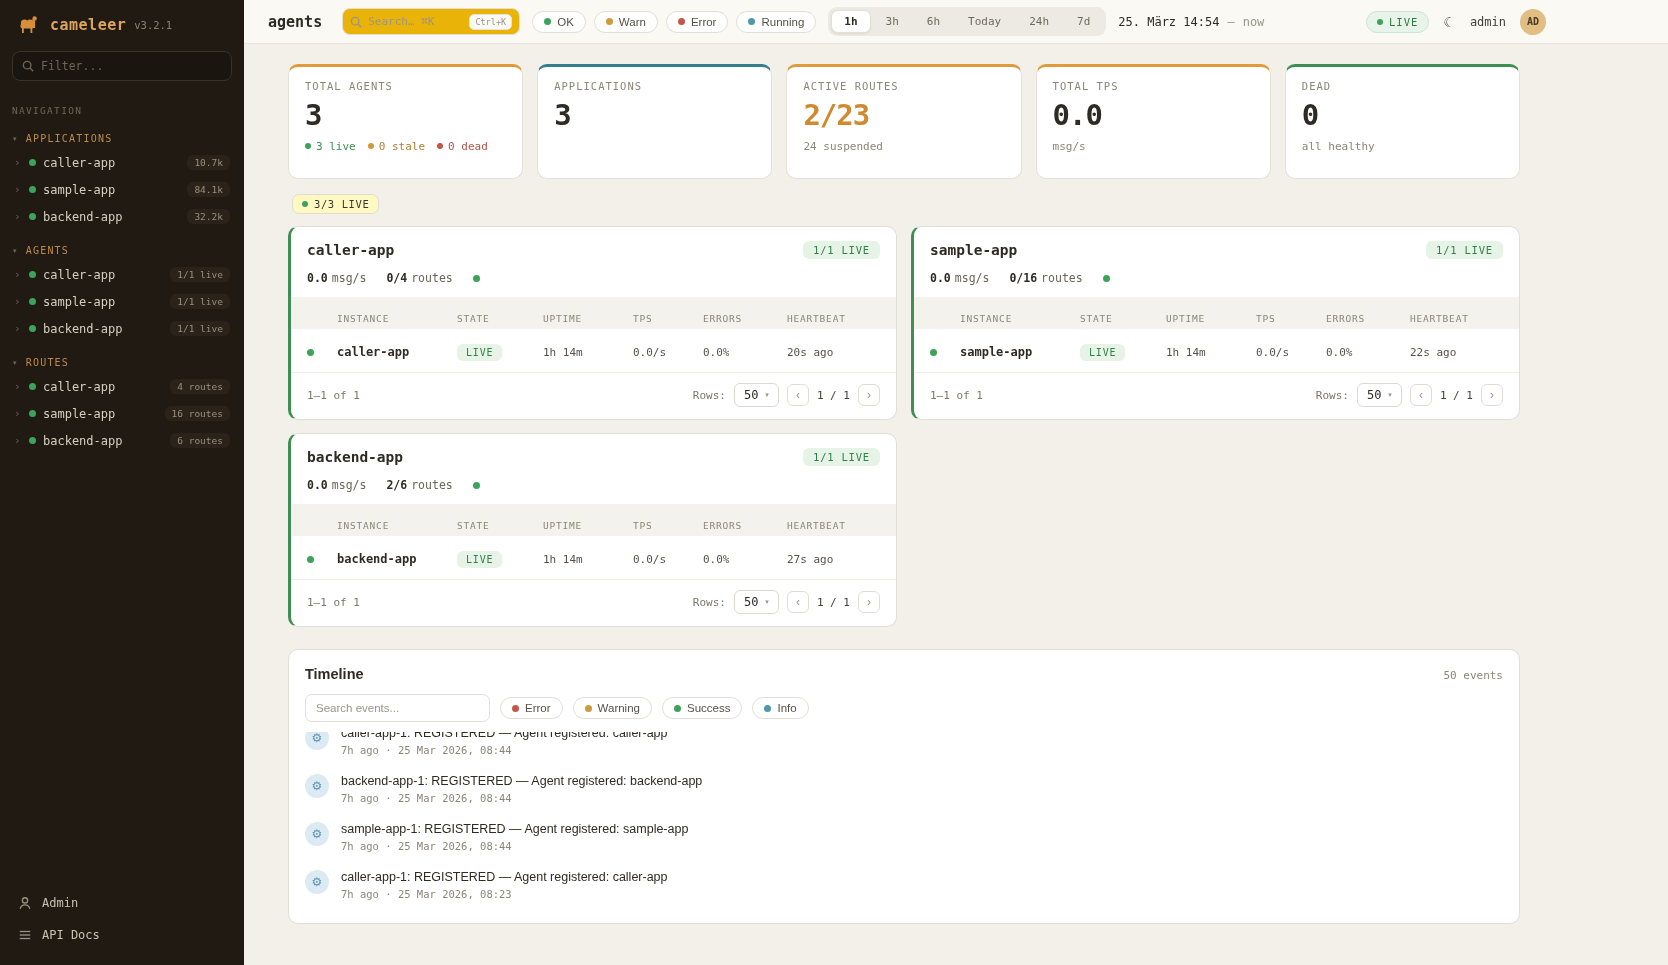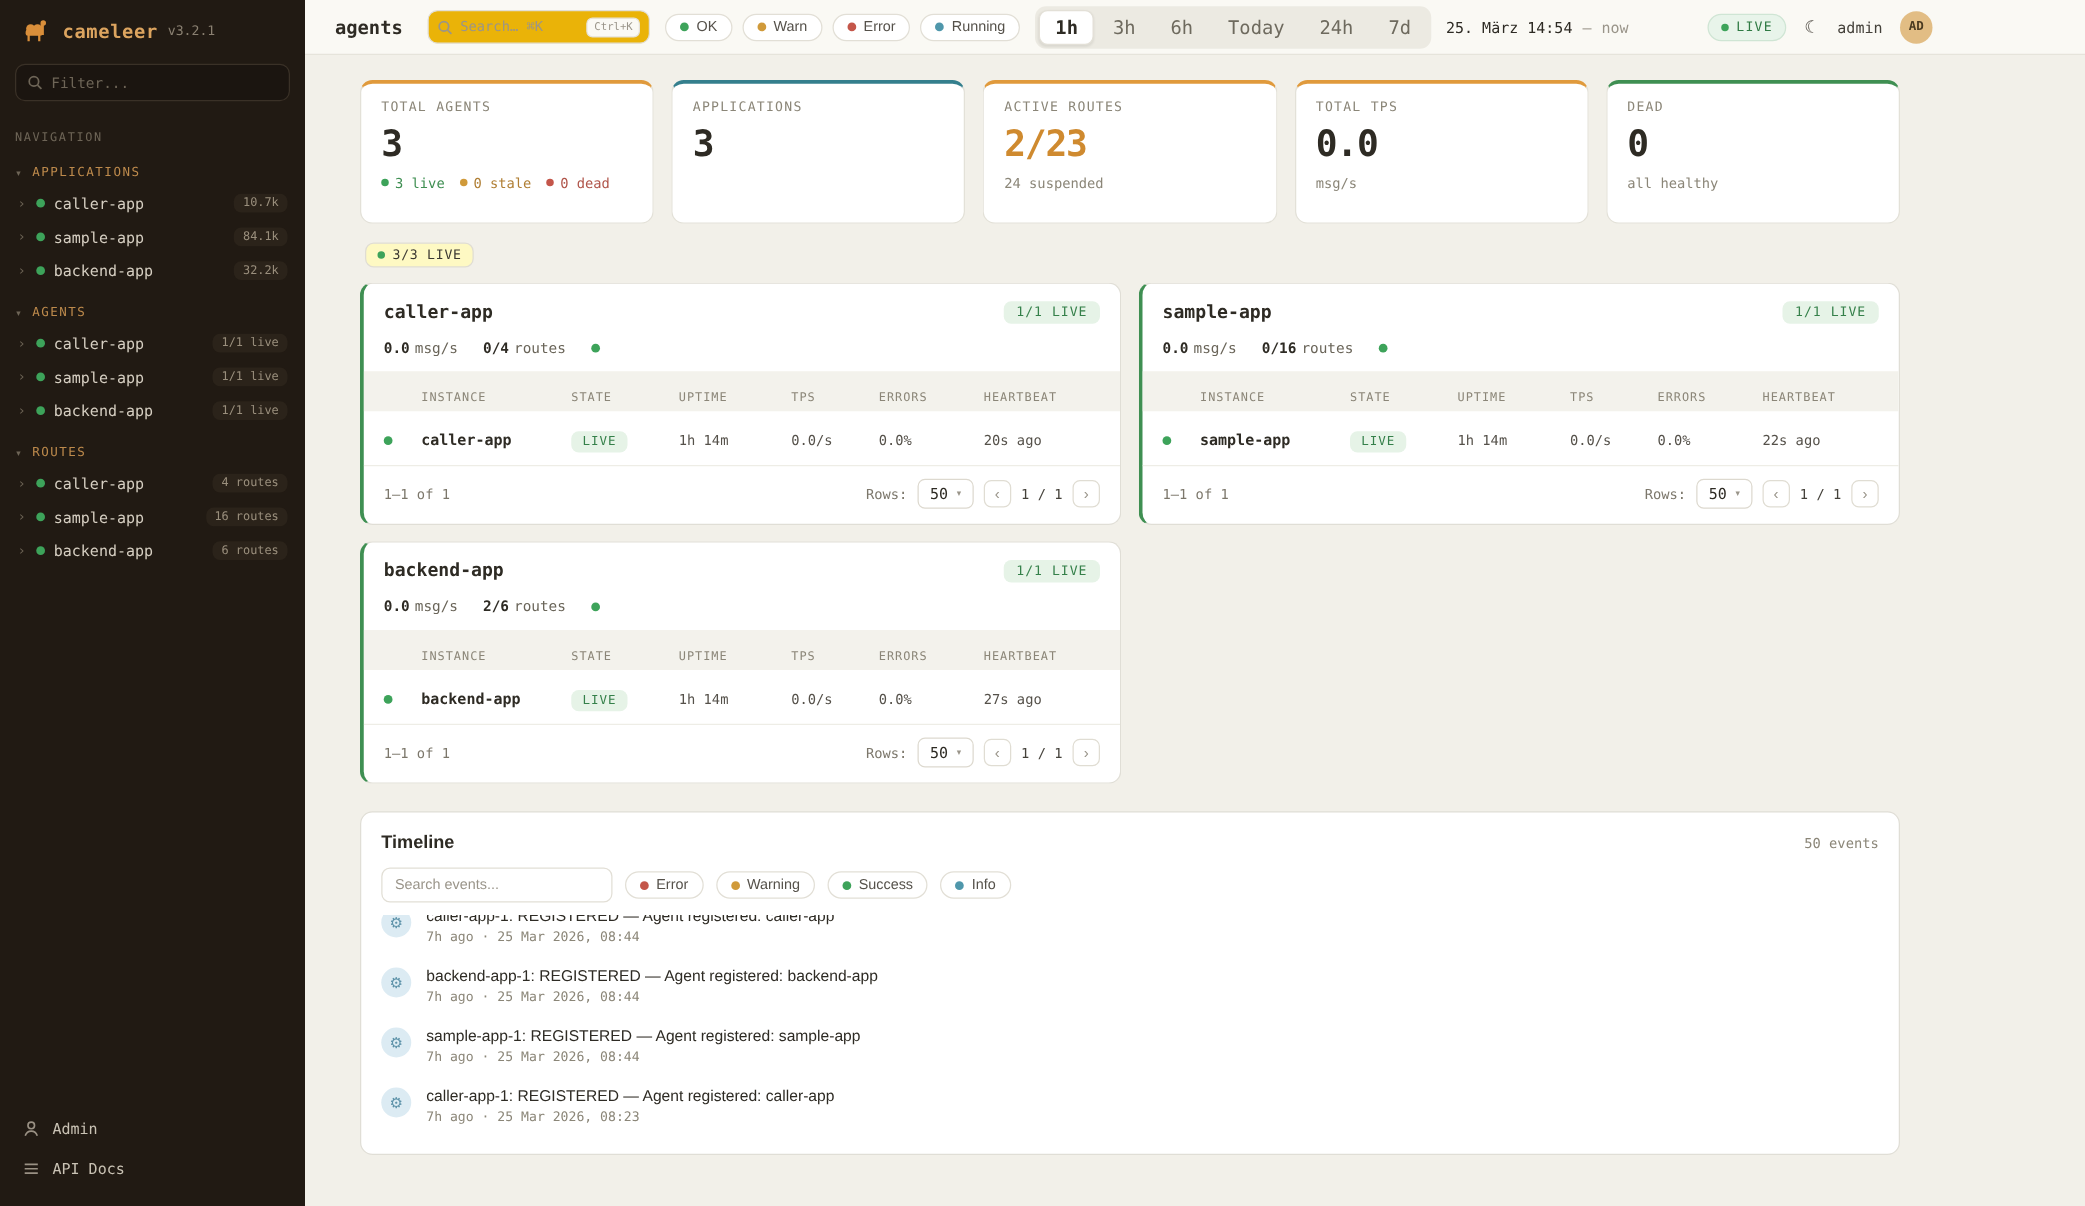--- a/index.html
+++ b/index.html
@@ -40,21 +40,21 @@
   
   .topbar { height:44px; flex:none; display:flex; align-items:center; gap:12px; background:#faf9f4; border-bottom:1px solid #e6e4db; padding:0 122px 0 24px; }
   .page-title { font-size:15px; font-weight:bold; margin-right:8px; }
   .searchbox { width:178px; height:27px; background:#eab308; border:1px solid #e2dfd6; border-radius:8px; display:flex; align-items:center; gap:6px; padding:0 7px; }
   .searchbox input { flex:1; min-width:0; border:none; outline:none; background:transparent; font:11px "DejaVu Sans Mono","DejaVu Sans",monospace; color:#2e2b24; }
   .searchbox input::placeholder { color:#9a958a; }
   .kbd { border:1px solid #e5e2d9; border-radius:5px; font-size:8.5px; padding:2px 5px; color:#9a958a; background:#faf9f4; white-space:nowrap; }
   .chip { display:inline-flex; align-items:center; gap:6px; background:#fff; border:1px solid #e2dfd6; border-radius:15px; padding:4px 11px; font-size:11.5px; color:#55514a; cursor:pointer; font-family:"Liberation Sans",sans-serif; }
   .chips { display:flex; gap:8px; }
   .segments { display:flex; gap:2px; background:#eceae2; border-radius:9px; padding:3px; }
-  .seg { padding:4px 12px; font-size:15px; color:#6e6a5e; border-radius:7px; border:1px solid transparent; background:transparent; cursor:pointer; font-family:"DejaVu Sans Mono",monospace; }
+  .seg { padding:4px 12px; font-size:11px; color:#6e6a5e; border-radius:7px; border:1px solid transparent; background:transparent; cursor:pointer; font-family:"DejaVu Sans Mono",monospace; }
   .seg.active { background:#fff; color:#2e2b24; font-weight:bold; border:1px solid #e3e0d7; box-shadow:0 1px 2px rgba(0,0,0,.08); }
   .daterange { display:flex; gap:8px; align-items:center; font-size:12px; color:#2e2b24; white-space:nowrap; }
   .daterange .mut { color:#9a958a; }
   .topbar-right { margin-left:auto; display:flex; align-items:center; gap:14px; }
   .live-chip { display:inline-flex; align-items:center; gap:6px; background:#e8f4ea; border:1px solid #cfe5d4; color:#2f7a43; border-radius:14px; padding:4px 10px; font-size:10.5px; letter-spacing:1px; cursor:pointer; }
   .live-chip .dot { width:6px; height:6px; }
   .moon-btn { background:none; border:none; font-size:14px; color:#55514a; cursor:pointer; }
   .user-name { font-size:12px; color:#44413a; }
   .avatar { width:26px; height:26px; border-radius:50%; background:#e2bd84; color:#4a3a20; font-size:10px; font-weight:bold; display:flex; align-items:center; justify-content:center; cursor:pointer; }
 

